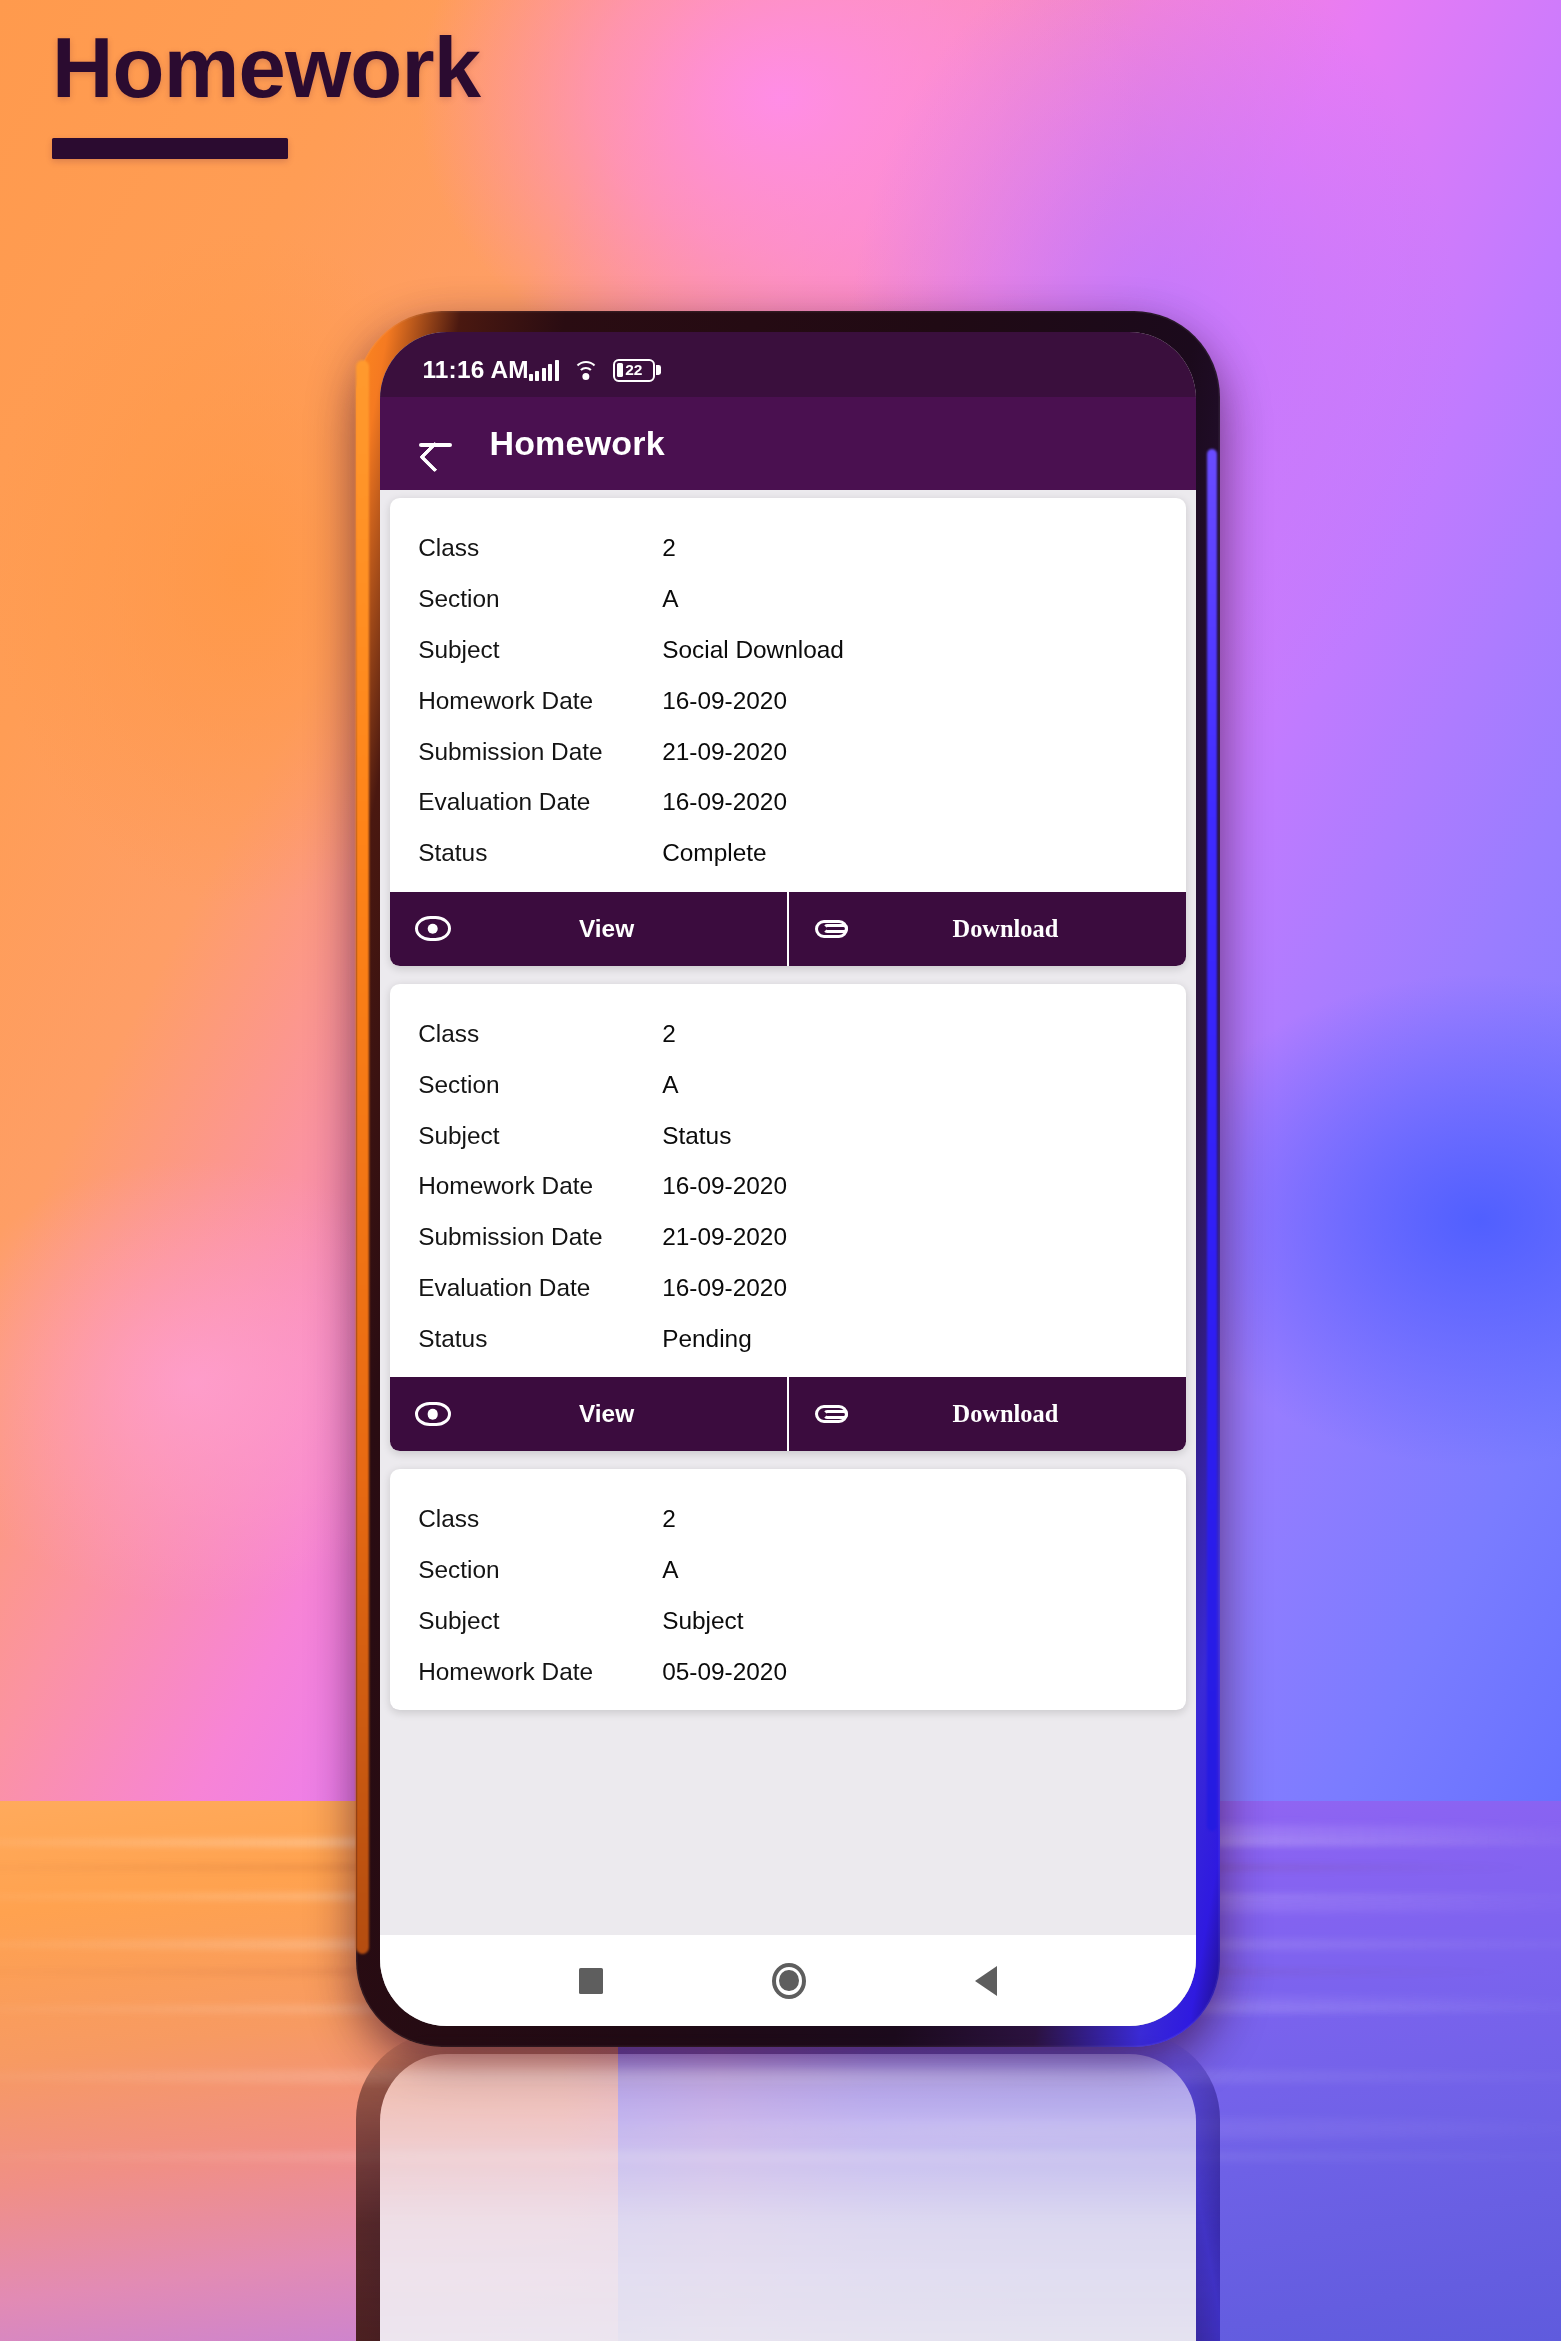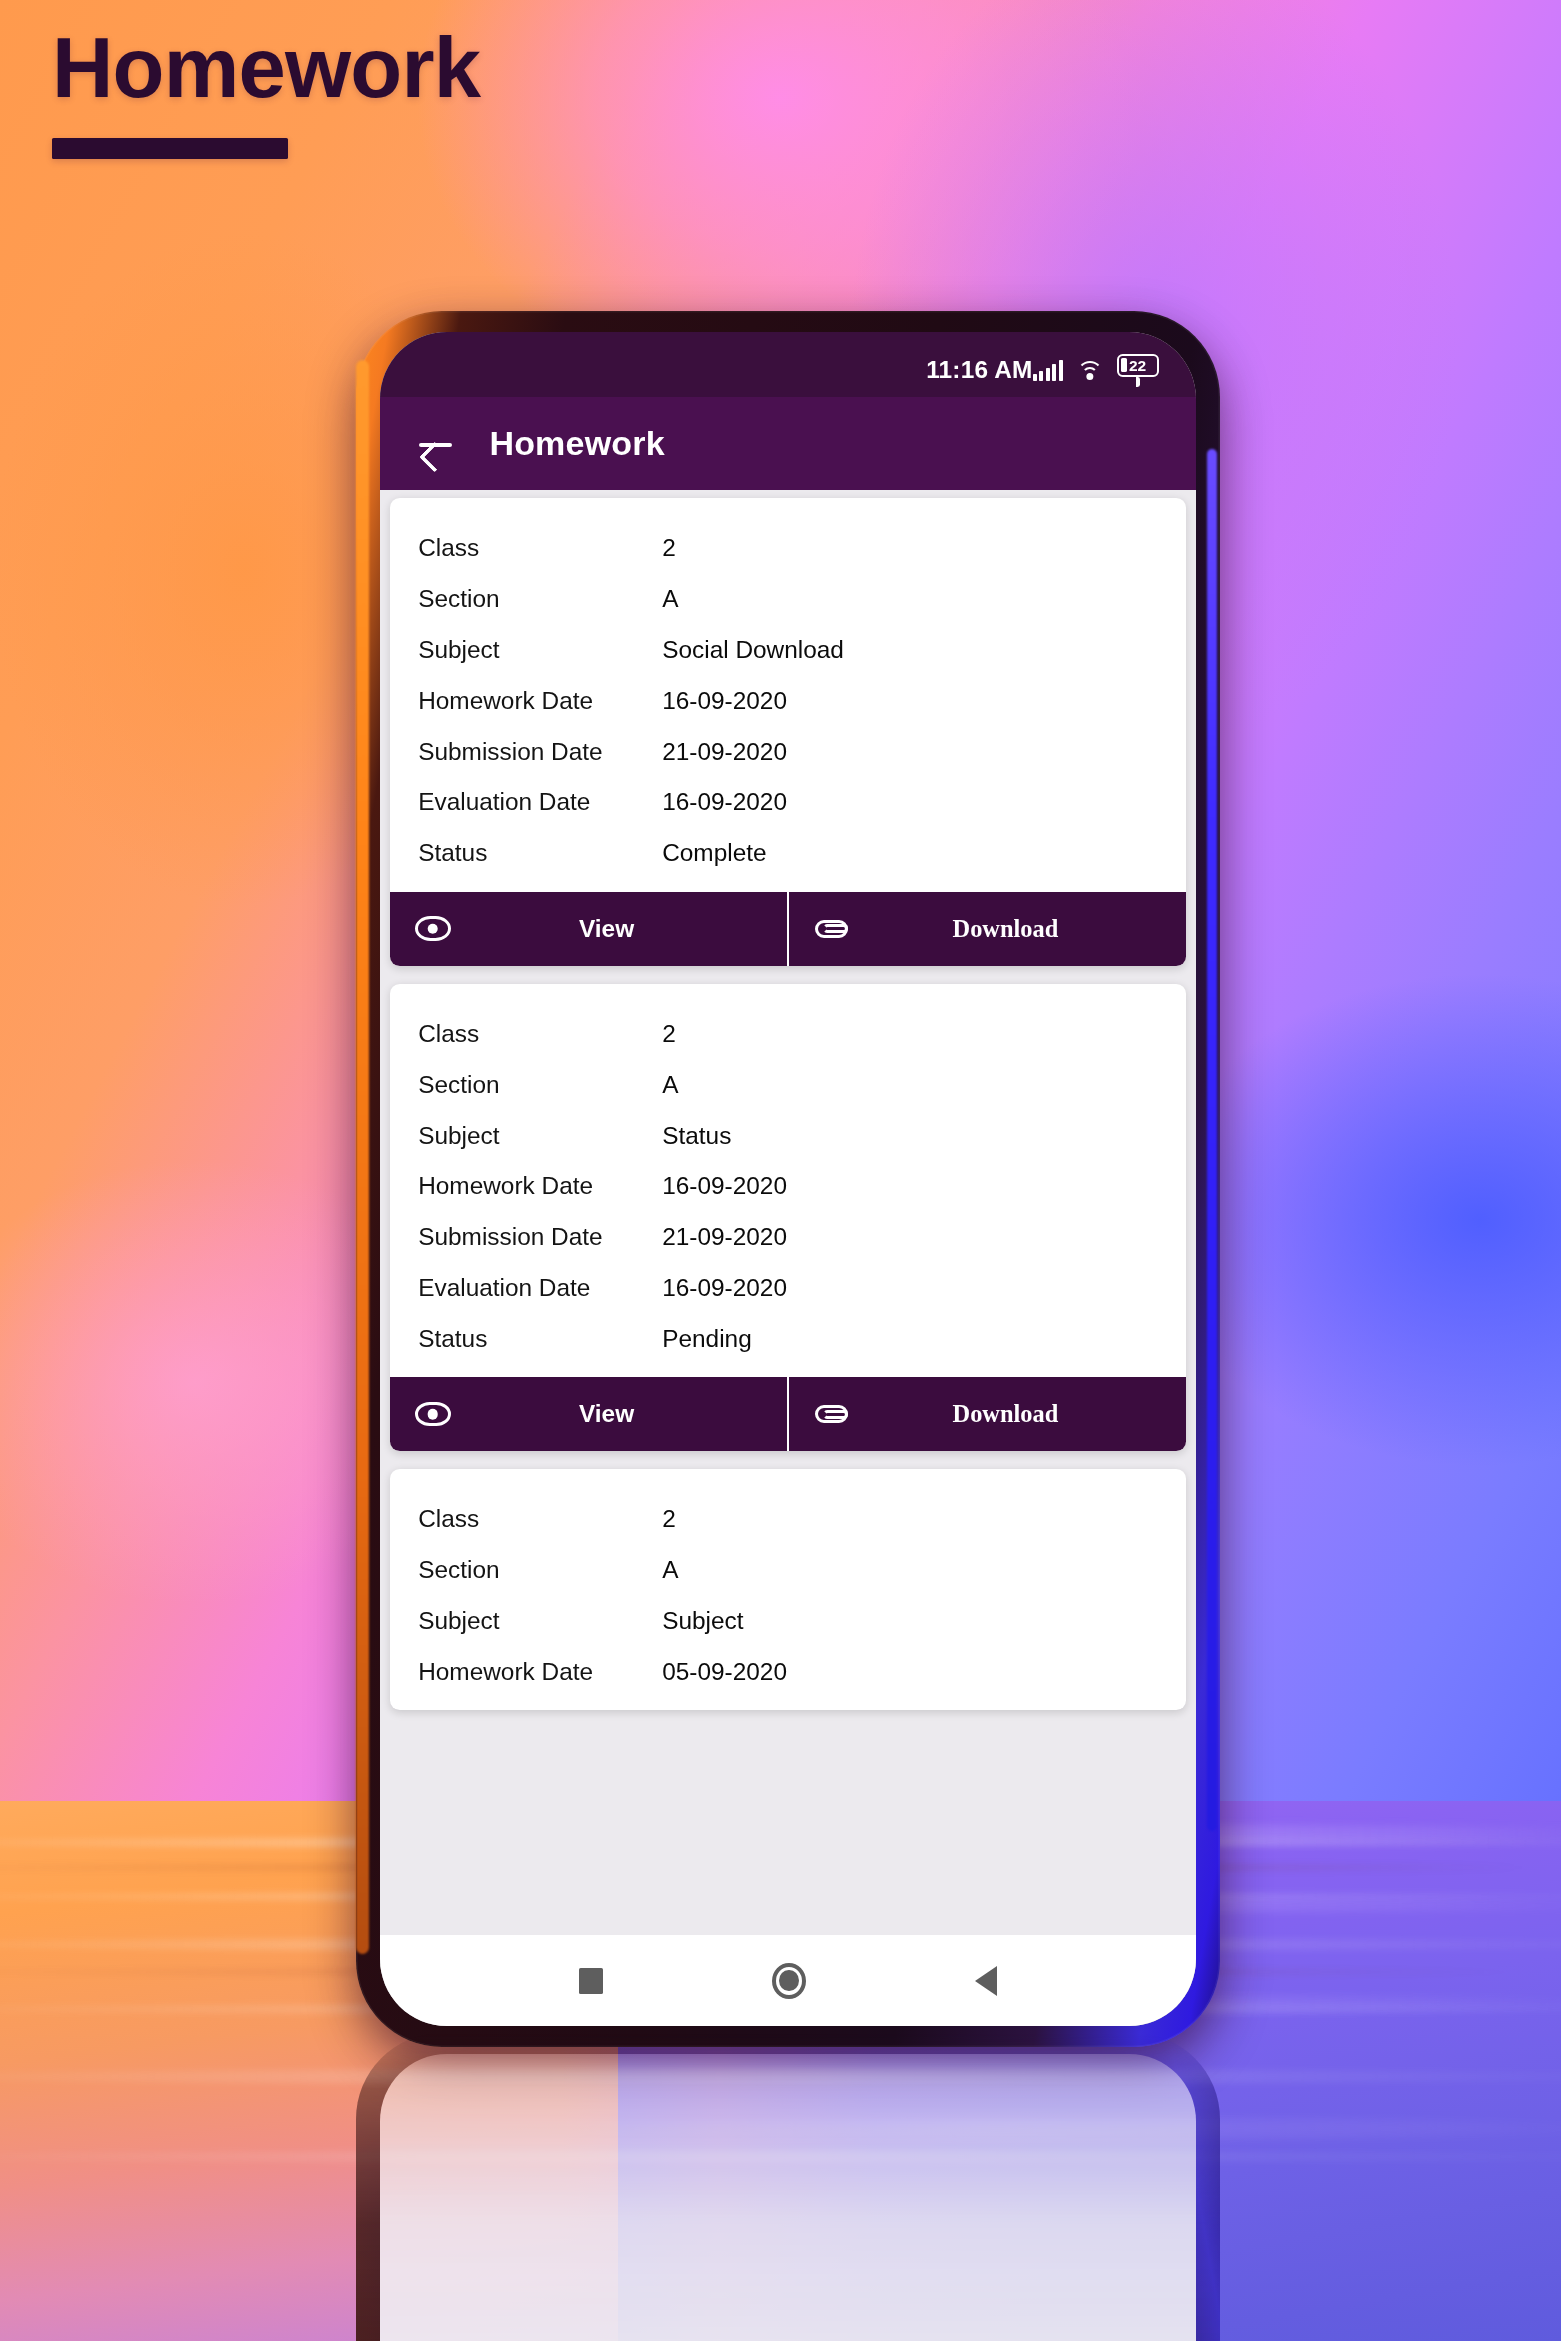--- a/index.html
+++ b/index.html
@@ -151,38 +151,38 @@
   #phone-screen {
     position:absolute; left:24.4px; top:21px; right:24.4px; bottom:21px;
     border-radius:67px; overflow:hidden;
     background:#fff;
     box-shadow:inset 0 0 0 1.6px rgba(0,0,0,.35);
   }
 
   
   #status-bar {
     height:65px; background:#3a0f3d; color:#fff;
-    display:flex; align-items:center; justify-content:flex-end;
+    display:flex; align-items:center; justify-content:flex-start;
     padding:11.4px 37px 0 42px;
   }
   #status-time { font-size:24.4px; font-weight:bold; letter-spacing:0.2px; }
   #status-icons { display:flex; align-items:center; gap:14px; }
   .signal { display:flex; align-items:flex-end; gap:2.4px; height:21px; }
   .signal i { display:block; width:4.1px; background:#fff; border-radius:0.8px; }
   .signal i:nth-child(1){height:6.5px}
   .signal i:nth-child(2){height:9.8px}
   .signal i:nth-child(3){height:13px}
   .signal i:nth-child(4){height:16.3px}
   .signal i:nth-child(5){height:20.3px}
   .wifi { position:relative; width:26px; height:21px; }
   .wifi span { position:absolute; left:50%; transform:translateX(-50%); border:2.8px solid #fff; border-bottom-color:transparent; border-left-color:transparent; border-right-color:transparent; border-radius:50%; }
   .wifi span:nth-child(1){ width:26px; height:26px; top:1.6px; }
   .wifi span:nth-child(2){ width:16.3px; height:16.3px; top:7.3px; }
   .wifi span:nth-child(3){ width:7.3px;  height:7.3px;  top:13px; border-bottom-color:#fff; border-left-color:#fff; border-right-color:#fff; background:#fff; }
-  .battery { display:flex; align-items:center;flex-direction:column; }
+  .battery { display:flex; align-items:center; }
   .battery .shell {
     width:42px; height:23px; border:2.4px solid #fff; border-radius:5.7px;
     display:flex; align-items:center; justify-content:center;
     font-size:15.5px; font-weight:bold; color:#fff; line-height:1;
     position:relative;
   }
   .battery .shell::before{
     content:""; position:absolute; left:2.4px; top:2.4px; bottom:2.4px; width:5.7px;
     background:#fff; border-radius:1.6px;
   }

